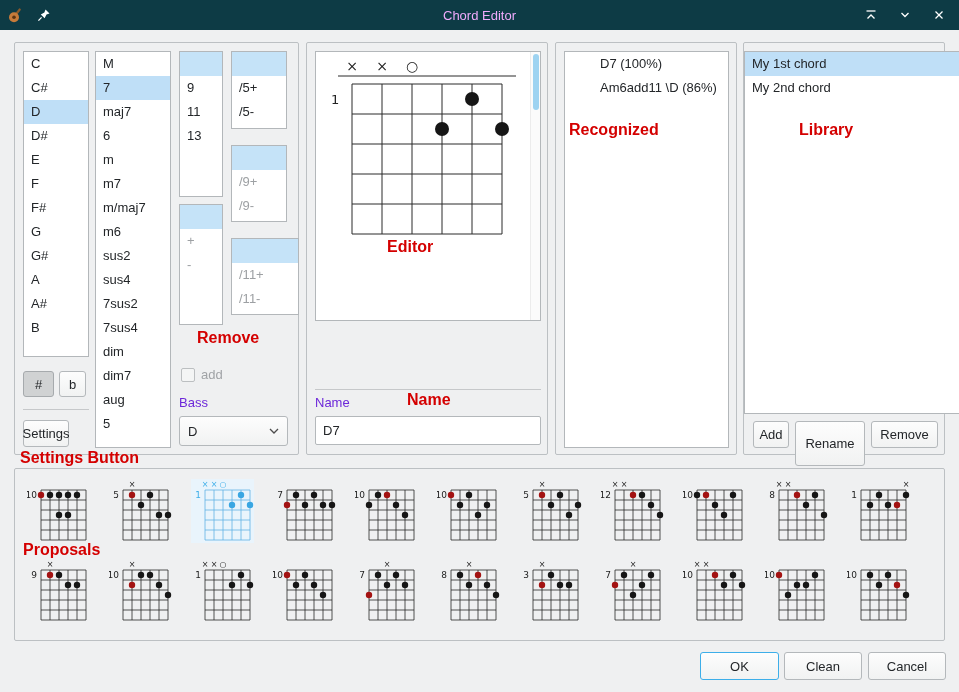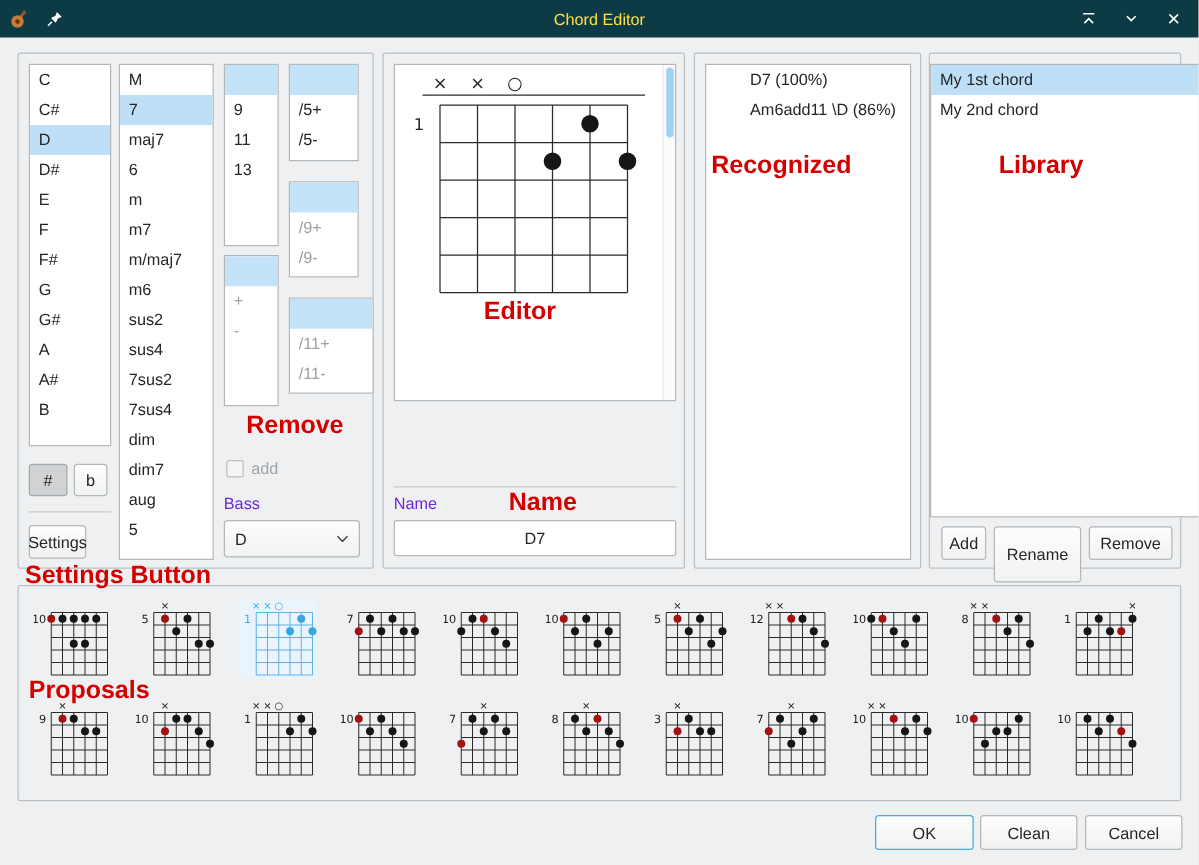--- a/index.html
+++ b/index.html
@@ -5,21 +5,21 @@
   * { box-sizing: border-box; margin: 0; padding: 0; }
   body { margin:0; background:#e4e5e6; font-family:"Liberation Sans", sans-serif; }
   .window { position:relative; width:959px; height:692px; background:#eff0f1; overflow:hidden;
             font-family:"Liberation Sans", sans-serif; font-size:13px; color:#232629; }
 
   
   .titlebar { position:absolute; top:0; left:0; right:0; height:30px; background:#0d3b45;
               display:flex; align-items:center; justify-content:center; color:#fff; }
   .tb-left { position:absolute; left:8px; top:0; height:30px; display:flex; gap:12px; align-items:center; }
   .tb-right { position:absolute; right:12px; top:0; height:30px; display:flex; gap:18px; align-items:center; }
-  .tb-title { font-size:13px; color:#fde047; }
+  .tb-title { font-size:13px; color:#f0abfc; }
   .tb-ic { display:inline-flex; align-items:center; justify-content:center; width:16px; height:16px; }
 
   
   .group { position:absolute; border:1px solid #bcc0c3; border-radius:2px; background:#eff0f1; }
 
   
   .list { position:absolute; background:#ffffff; border:1px solid #b3b7ba; overflow:hidden; }
   .cell { padding:3px 7px; line-height:18px; height:24px; color:#232629; white-space:nowrap; }
   .cell.sel { background:#bfdff7; }
   .cell.dis { color:#9da0a3; }
@@ -27,30 +27,30 @@
 
   
   .btn { position:absolute; background:linear-gradient(#fdfdfd,#f1f2f2); border:1px solid #b4b8bb;
          border-radius:3px; font-family:"Liberation Sans", sans-serif; font-size:13px; color:#232629;
          display:flex; align-items:center; justify-content:center; cursor:default; }
   .btn.pressed { background:#d0d2d3; border-color:#a6aaad; }
   .btn.focused { border-color:#3daee9; }
 
   .hsep { position:absolute; height:1px; background:#c6c8ca; }
   .label { position:absolute; font-size:13px; color:#6d28d9; }
-  .annot { position:absolute; color:#d40000; font-weight:bold; font-size:20px; white-space:nowrap; z-index:5; }
+  .annot { position:absolute; color:#d40000; font-weight:bold; font-size:16px; white-space:nowrap; z-index:5; }
 
   .combo { position:absolute; background:linear-gradient(#fdfdfd,#f1f2f2); border:1px solid #b4b8bb;
            border-radius:3px; display:flex; align-items:center; justify-content:space-between; padding:0 8px; }
   .checkbox-row { position:absolute; display:flex; align-items:center; gap:6px; }
   .checkbox { width:14px; height:14px; border:1px solid #bcbfc1; background:#f4f5f5; border-radius:2px; display:inline-block; }
   .cb-label { color:#a0a3a6; font-size:13px; }
 
   .input { position:absolute; border:1px solid #b4b8bb; border-radius:2px; background:#fff; color:#232629;
-           font-family:"Liberation Sans", sans-serif; font-size:13px; padding:12px 7px;text-align:center; }
+           font-family:"Liberation Sans", sans-serif; font-size:13px; padding:12px 7px; }
 
   .editor-area { position:absolute; left:8px; top:8px; width:226px; height:270px; background:#fff; border:1px solid #b3b7ba; }
   #editor-diagram { position:absolute; left:10px; top:2px; }
   .scrollbar { position:absolute; right:0; top:0; bottom:0; width:10px; background:#fbfbfb; border-left:1px solid #ececec; }
   .sb-thumb { position:absolute; top:2px; left:2px; width:6px; height:56px; background:#9ed3f1; border-radius:3px; }
 
   .prop-row { position:absolute; left:12px; display:flex; gap:19px; }
   #prop-row1 { top:10px; }
   #prop-row2 { top:90px; }
   .prop { width:63px; height:64px; }

